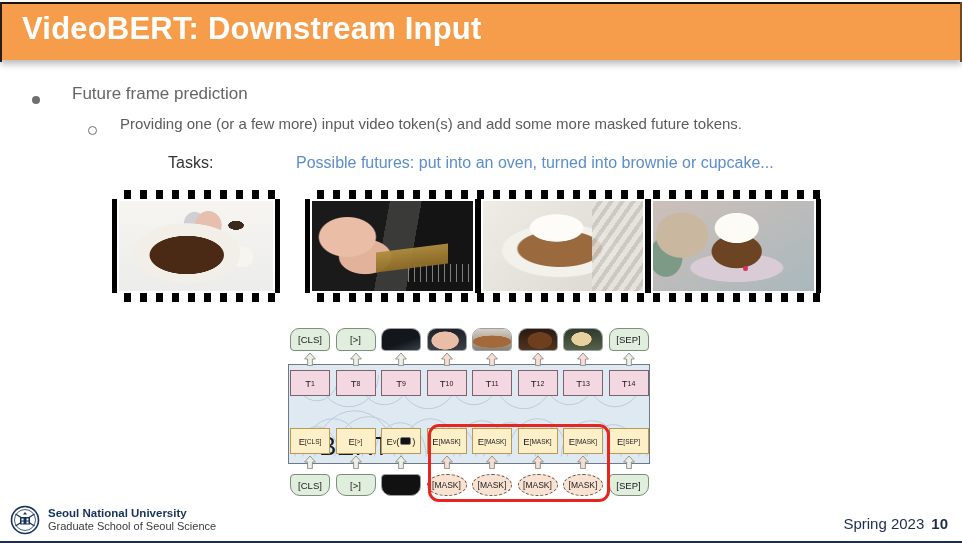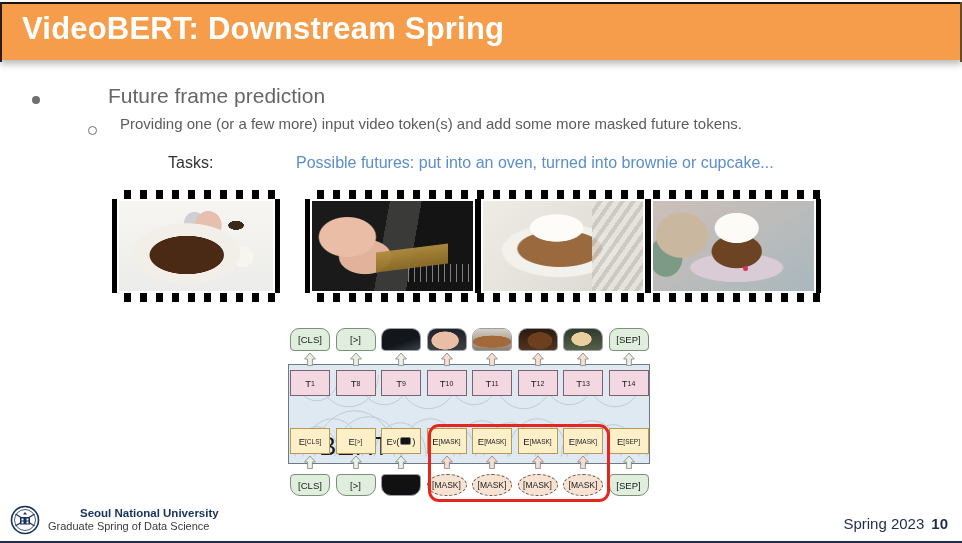--- a/index.html
+++ b/index.html
@@ -23,21 +23,21 @@
   .banner-edge-right{position:absolute;right:0;top:0;width:2px;height:60px;background:#6b4a28;}
   .banner-title{
     position:absolute;left:22px;top:9px;
     font-size:31px;font-weight:bold;color:#ffffff;
     letter-spacing:.2px;white-space:nowrap;
   }
 
   
   .b1{position:absolute;left:32px;top:86px;width:900px;height:28px;}
   .b1 .dot{position:absolute;left:0;top:10px;width:8px;height:8px;border-radius:50%;background:#6f6f6f;}
-  .b1 .txt{position:absolute;left:40px;top:-2px;font-size:21px;color:#666666;white-space:nowrap;margin-left:36px;}
+  .b1 .txt{position:absolute;left:40px;top:-2px;font-size:17px;color:#666666;white-space:nowrap;}
 
   .b2{position:absolute;left:88px;top:118px;width:880px;height:24px;}
   .b2 .ring{position:absolute;left:0;top:8px;width:7px;height:7px;border-radius:50%;border:1.4px solid #6f6f6f;background:transparent;}
   .b2 .txt{position:absolute;left:32px;top:-3px;font-size:15px;color:#5c5c5c;white-space:nowrap;}
 
   
   .cap-input{position:absolute;left:168px;top:154px;font-size:16px;color:#333333;white-space:nowrap;}
   .cap-future{position:absolute;left:296px;top:154px;font-size:16px;color:#5b8ecb;white-space:nowrap;}
 
   
@@ -154,35 +154,35 @@
   .red-box{
     position:absolute;left:140px;top:96px;width:182px;height:78px;
     border:3.5px solid #e8251c;border-radius:11px;box-sizing:border-box;pointer-events:none;
   }
 
   
   .footer-rule{position:absolute;left:0;bottom:0;width:962px;height:2px;background:#1e2d4d;}
   .foot-left{position:absolute;left:10px;bottom:7px;height:32px;display:flex;align-items:center;gap:8px;}
   .seal{width:30px;height:30px;flex:0 0 30px;}
   .foot-txt{line-height:1.18;}
-  .foot-l1{font-size:11.5px;font-weight:bold;color:#16315c;white-space:nowrap;margin-left:32px;}
+  .foot-l1{font-size:11.5px;font-weight:bold;color:#16315c;white-space:nowrap;}
   .foot-l2{font-size:11px;color:#3a3a3a;white-space:nowrap;}
   .foot-right{position:absolute;right:14px;bottom:11px;font-size:15px;color:#1e2d4d;white-space:nowrap;}
   .foot-right .pg{font-weight:bold;margin-left:7px;}
 </style>
 </head>
 <body>
 
 <div class="slide">
 
   <div class="banner">
     <div class="banner-edge-top"></div>
     <div class="banner-edge-left"></div>
     <div class="banner-edge-right"></div>
-    <div class="banner-title">VideoBERT: Downstream Spring</div>
+    <div class="banner-title">VideoBERT: Downstream Input</div>
   </div>
 
   <div class="b1">
     <span class="dot"></span>
     <span class="txt">Future frame prediction</span>
   </div>
   <div class="b2">
     <span class="ring"></span>
     <span class="txt">Providing one (or a few more) input video token(s) and add some more masked future tokens.</span>
   </div>
@@ -397,20 +397,20 @@
       <path d="M11 18 L49 42 M49 18 L11 42" stroke="#16315c" stroke-width="2.6"></path>
       <rect x="20" y="24" width="20" height="15" fill="#16315c"></rect>
       <rect x="23" y="27" width="4" height="4" fill="#fff"></rect>
       <rect x="33" y="27" width="4" height="4" fill="#fff"></rect>
       <rect x="23" y="33" width="4" height="4" fill="#fff"></rect>
       <rect x="33" y="33" width="4" height="4" fill="#fff"></rect>
       <path d="M30 14 l4 5 -8 0 z" fill="#16315c"></path>
     </svg>
     <div class="foot-txt">
       <div class="foot-l1">Seoul National University</div>
-      <div class="foot-l2">Graduate Spring of Data Science</div>
+      <div class="foot-l2">Graduate School of Seoul Science</div>
     </div>
   </div>
   <div class="foot-right">
     <span>Spring 2023</span><span class="pg">10</span>
   </div>
 
 </div>
 
 </body></html>

